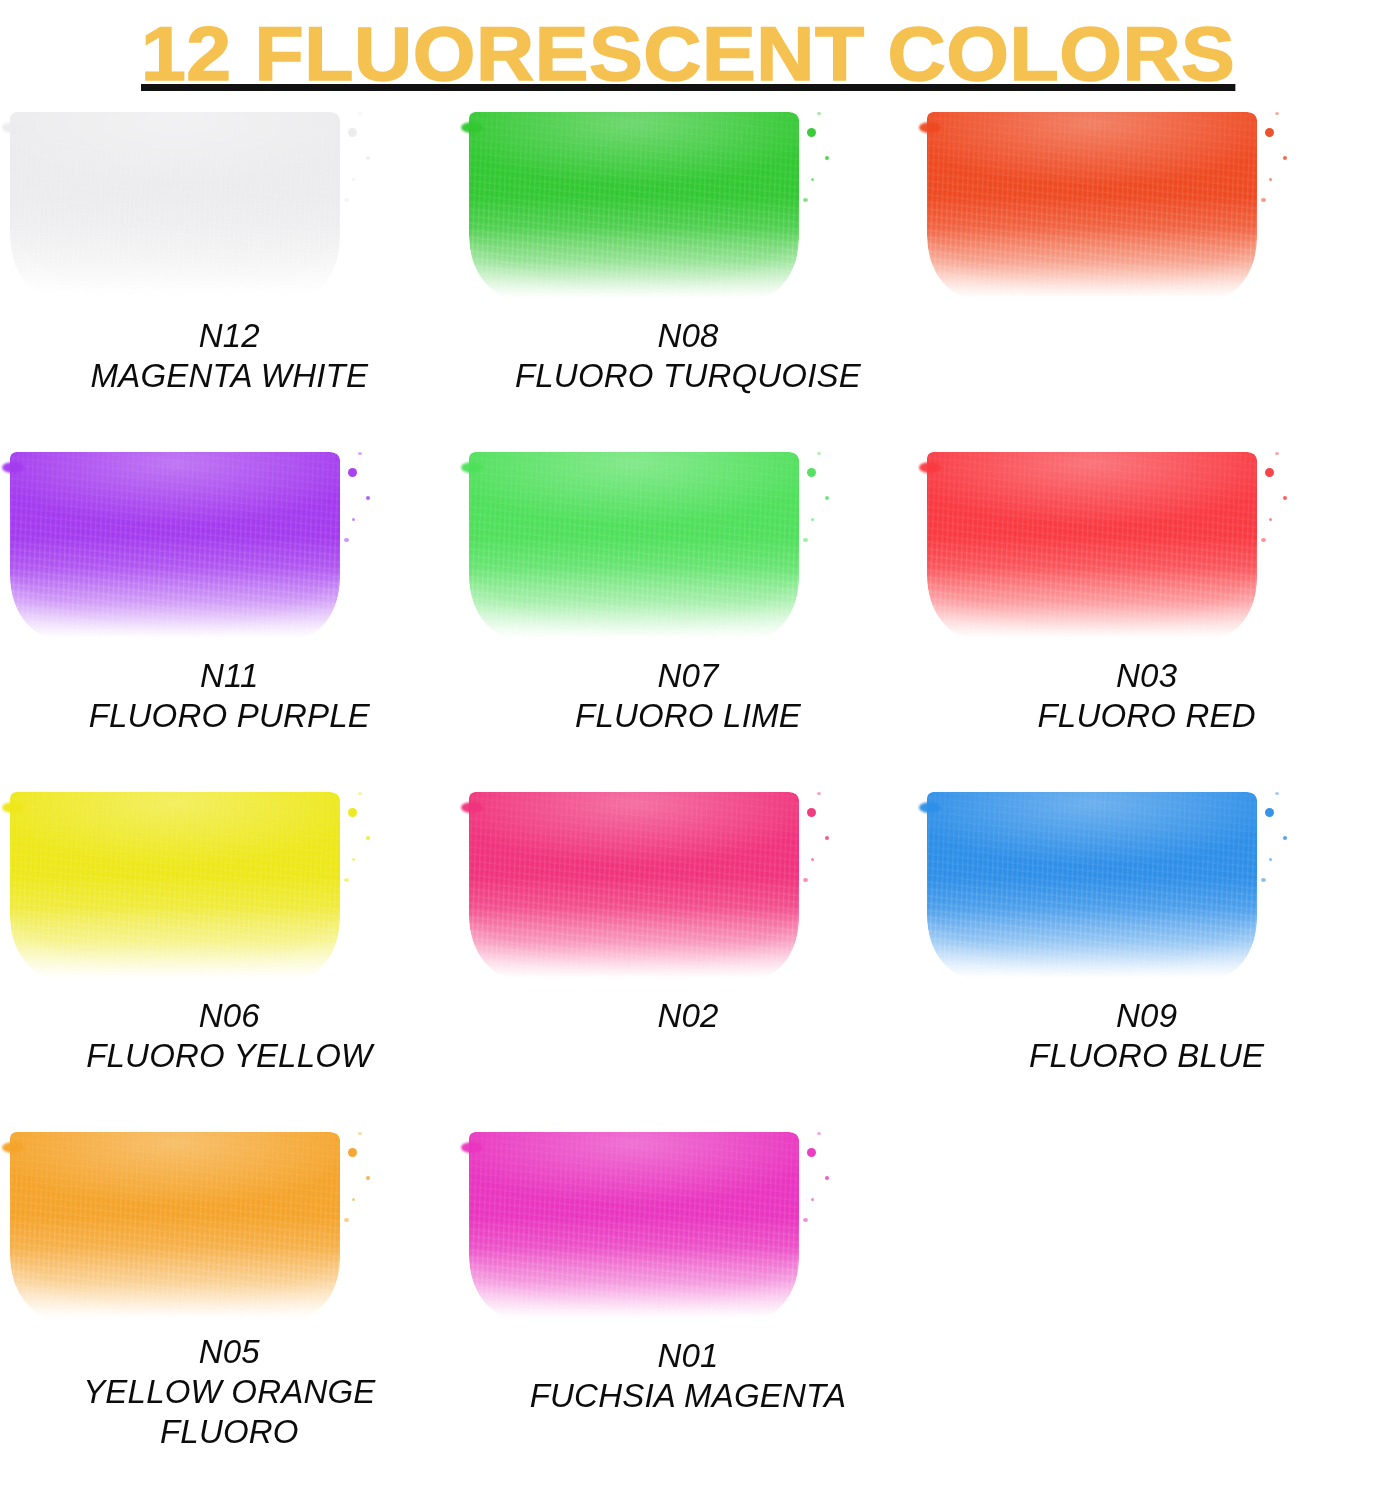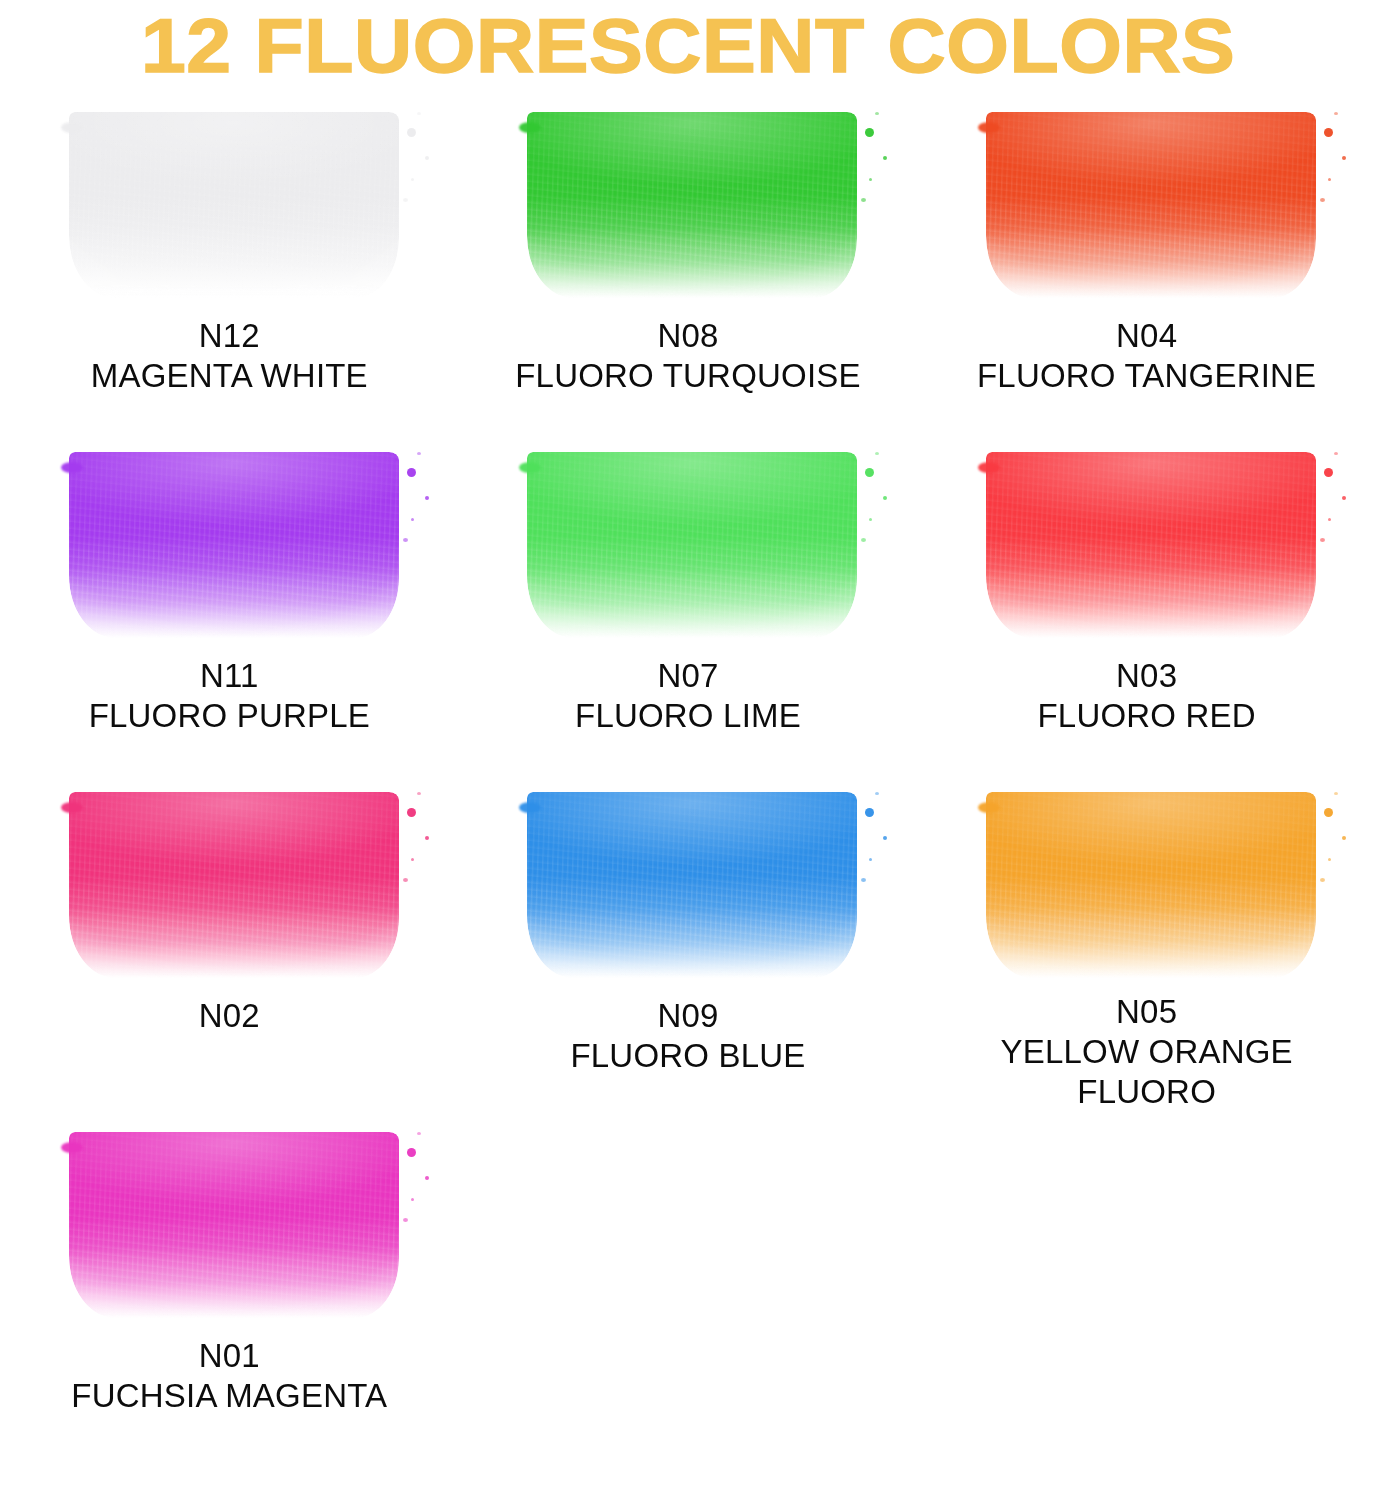--- a/index.html
+++ b/index.html
@@ -13,22 +13,23 @@
     font-family: "Liberation Sans", sans-serif;
     color: #111111;
     overflow: hidden;
     position: relative;
   }
 
   
   #title-bar {
     height: 92px;
     display: flex;
-    align-items: center;
+    align-items: flex-end;
     justify-content: center;
+    text-decoration: underline;
   }
   #page-title {
     font-family: "Liberation Sans Narrow", "Liberation Sans", sans-serif;
     font-weight: 700;
     font-size: 76px;
     line-height: 76px;
     letter-spacing: 0.5px;
     color: #F5C252;
     transform: scaleX(1.06);
     transform-origin: center center;
@@ -40,21 +41,22 @@
   #swatch-grid {
     display: grid;
     grid-template-columns: repeat(3, 1fr);
     grid-template-rows: repeat(4, 340px);
     width: 1376px;
   }
   .swatch-cell {
     position: relative;
     display: flex;
     flex-direction: column;
-    align-items: flex-end;
+    align-items: flex-start;
+    font-style: italic;
   }
 
   
   .blob-stage {
     position: relative;
     width: 400px;
     height: 212px;
     margin-top: 6px;
   }
   .blob {
@@ -185,24 +187,20 @@
       <div class="blob-stage" style="--c: #EE4A22;">
         <div class="blob"></div>
         <div class="blob-tick"></div>
         <div class="speck s1"></div>
         <div class="speck s2"></div>
         <div class="speck s3"></div>
         <div class="speck s4"></div>
         <div class="speck s5"></div>
         <div class="speck s6"></div>
       </div>
-      <div class="swatch-label">
-        <span class="label-line">N04</span>
-        <span class="label-line">FLUORO TANGERINE</span>
-      </div>
     </div>
     <div class="swatch-cell">
       <div class="blob-stage" style="--c: #A43BEF;">
         <div class="blob"></div>
         <div class="blob-tick"></div>
         <div class="speck s1"></div>
         <div class="speck s2"></div>
         <div class="speck s3"></div>
         <div class="speck s4"></div>
         <div class="speck s5"></div>
@@ -236,20 +234,36 @@
         <div class="speck s1"></div>
         <div class="speck s2"></div>
         <div class="speck s3"></div>
         <div class="speck s4"></div>
         <div class="speck s5"></div>
         <div class="speck s6"></div>
       </div>
       <div class="swatch-label">
         <span class="label-line">N03</span>
         <span class="label-line">FLUORO RED</span>
+      </div>
+    </div>
+    <div class="swatch-cell">
+      <div class="blob-stage" style="--c: #EEE81A;">
+        <div class="blob"></div>
+        <div class="blob-tick"></div>
+        <div class="speck s1"></div>
+        <div class="speck s2"></div>
+        <div class="speck s3"></div>
+        <div class="speck s4"></div>
+        <div class="speck s5"></div>
+        <div class="speck s6"></div>
+      </div>
+      <div class="swatch-label">
+        <span class="label-line">N06</span>
+        <span class="label-line">FLUORO YELLOW</span>
       </div>
     </div>
     <div class="swatch-cell">
       <div class="blob-stage" style="--c: #F0337C;">
         <div class="blob"></div>
         <div class="blob-tick"></div>
         <div class="speck s1"></div>
         <div class="speck s2"></div>
         <div class="speck s3"></div>
         <div class="speck s4"></div>

